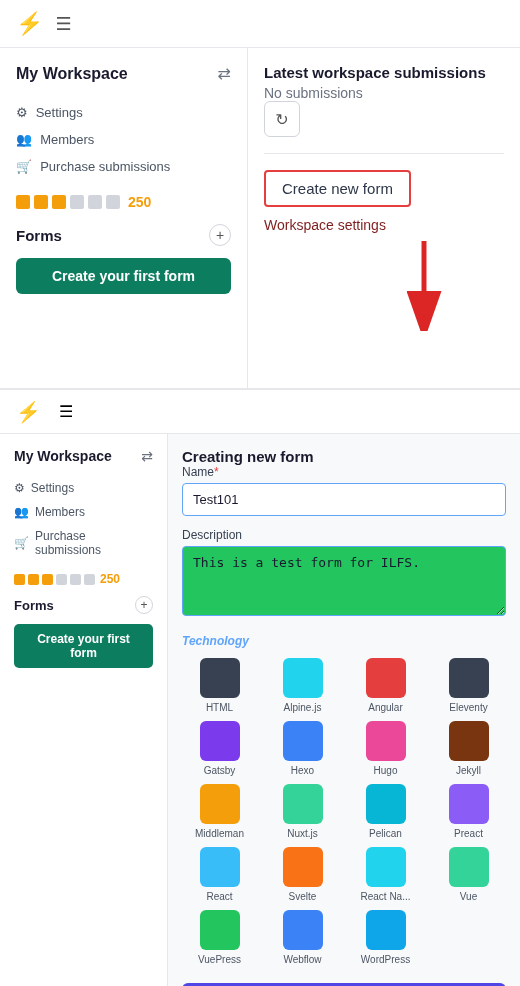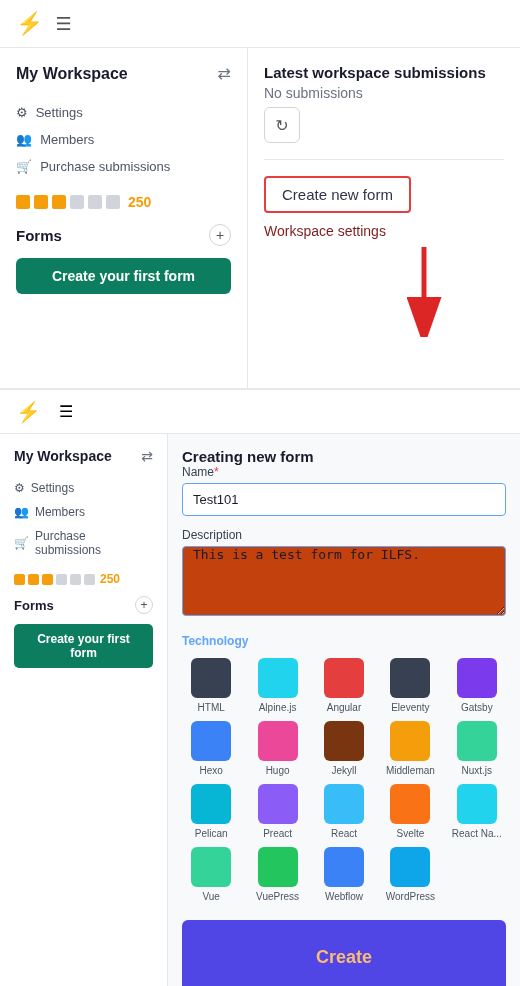--- a/index.html
+++ b/index.html
@@ -31,21 +31,21 @@
 
     .forms-header { display: flex; align-items: center; justify-content: space-between; margin-bottom: 12px; }
     .forms-label { font-size: 15px; font-weight: 700; color: #1a1a2e; }
     .add-btn { width: 22px; height: 22px; border-radius: 50%; background: #fff; border: 1px solid #d1d5db; display: flex; align-items: center; justify-content: center; font-size: 14px; color: #555; cursor: pointer; }
 
     .create-form-btn { background: #0d7d5f; color: #fff; border: none; border-radius: 6px; padding: 10px 18px; font-size: 14px; font-weight: 600; cursor: pointer; width: 100%; }
 
     
     .right-panel { flex: 1; padding: 16px; }
     .submissions-title { font-size: 15px; font-weight: 700; color: #1a1a2e; margin-bottom: 4px; }
-    .no-submissions { font-size: 14px; color: #6b7280; margin-bottom: 6px; }
+    .no-submissions { font-size: 14px; color: #6b7280; margin-bottom: 0; }
     .refresh-btn { width: 36px; height: 36px; border: 1px solid #d1d5db; border-radius: 6px; background: #fff; display: flex; align-items: center; justify-content: center; cursor: pointer; font-size: 16px; color: #555; margin-bottom: 16px; }
     .divider { border: none; border-top: 1px solid #e5e7eb; margin-bottom: 16px; }
 
     .create-new-form-btn { border: 2px solid #e53e3e; color: #2d3748; background: #fff; border-radius: 4px; padding: 8px 16px; font-size: 15px; font-weight: 500; cursor: pointer; display: block; margin-bottom: 10px; }
 
     .workspace-settings-link { color: #7f1d1d; font-size: 14px; text-decoration: none; cursor: pointer; display: block; }
 
     
     .arrow-container { display: flex; justify-content: center; padding: 8px 0 0 80px; }
 
@@ -72,24 +72,24 @@
     .forms-label-sm { font-size: 13px; font-weight: 700; color: #1a1a2e; }
     .add-btn-sm { width: 18px; height: 18px; border-radius: 50%; background: #fff; border: 1px solid #d1d5db; display: flex; align-items: center; justify-content: center; font-size: 12px; color: #555; cursor: pointer; }
     .create-form-btn-sm { background: #0d7d5f; color: #fff; border: none; border-radius: 5px; padding: 8px 10px; font-size: 12px; font-weight: 600; cursor: pointer; width: 100%; }
 
     
     .right-panel-bottom { flex: 1; padding: 14px; background: #f8f9fa; }
     .creating-title { font-size: 15px; font-weight: 700; color: #1a1a2e; }
     .form-label { font-size: 12px; color: #374151; margin-bottom: 4px; }
     .required { color: #e53e3e; }
     .form-input { width: 100%; border: 1px solid #60a5fa; border-radius: 4px; padding: 8px 10px; font-size: 13px; color: #1a1a2e; background: #fff; margin-bottom: 12px; outline: none; }
-    .form-textarea { width: 100%; border: 1px solid #60a5fa; border-radius: 4px; padding: 0 10px; font-size: 13px; color: #1a1a2e; background: #c2410c; margin-bottom: 14px; resize: vertical; height: 70px; outline: none; }
-    .technology-label { font-size: 12px; color: #60a5fa; font-weight: 600; margin-bottom: 10px; }
-
-    .tech-grid { display: grid; grid-template-columns: repeat(5, 1fr); gap: 8px; margin-bottom: 14px; }
+    .form-textarea { width: 100%; border: 1px solid #60a5fa; border-radius: 4px; padding: 8px 10px; font-size: 13px; color: #1a1a2e; background: #22c55e; margin-bottom: 14px; resize: vertical; height: 70px; outline: none; }
+    .technology-label { font-size: 12px; color: #60a5fa; font-weight: 600; margin-bottom: 10px; font-style: italic; }
+
+    .tech-grid { display: grid; grid-template-columns: repeat(4, 1fr); gap: 8px; margin-bottom: 14px; }
     .tech-item { display: flex; flex-direction: column; align-items: center; gap: 4px; cursor: pointer; }
     .tech-icon { width: 40px; height: 40px; border-radius: 6px; display: flex; align-items: center; justify-content: center; }
     .tech-icon.selected { border: 2px solid #374151; }
     .tech-name { font-size: 10px; color: #4b5563; text-align: center; }
 
     .create-submit-btn { width: 100%; background: #4f46e5; color: #fdba74; border: none; border-radius: 6px; padding: 27px; font-size: 18px; font-weight: 600; cursor: pointer; margin-top: 4px; }
 
     
     .arrow-svg { display: block; }
   </style>

